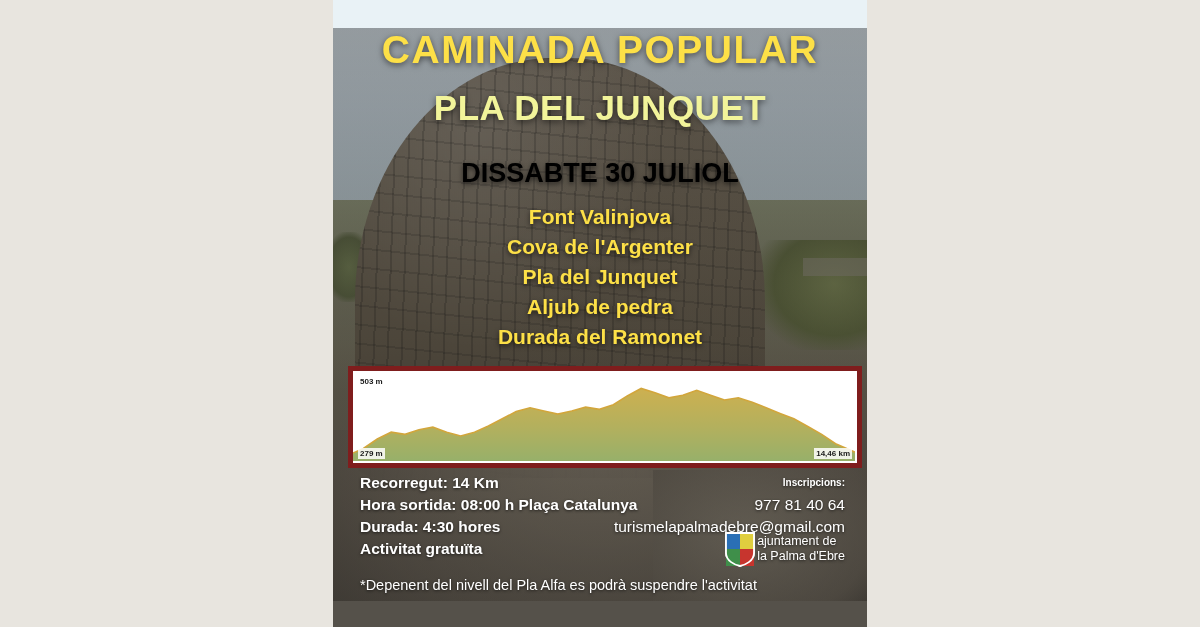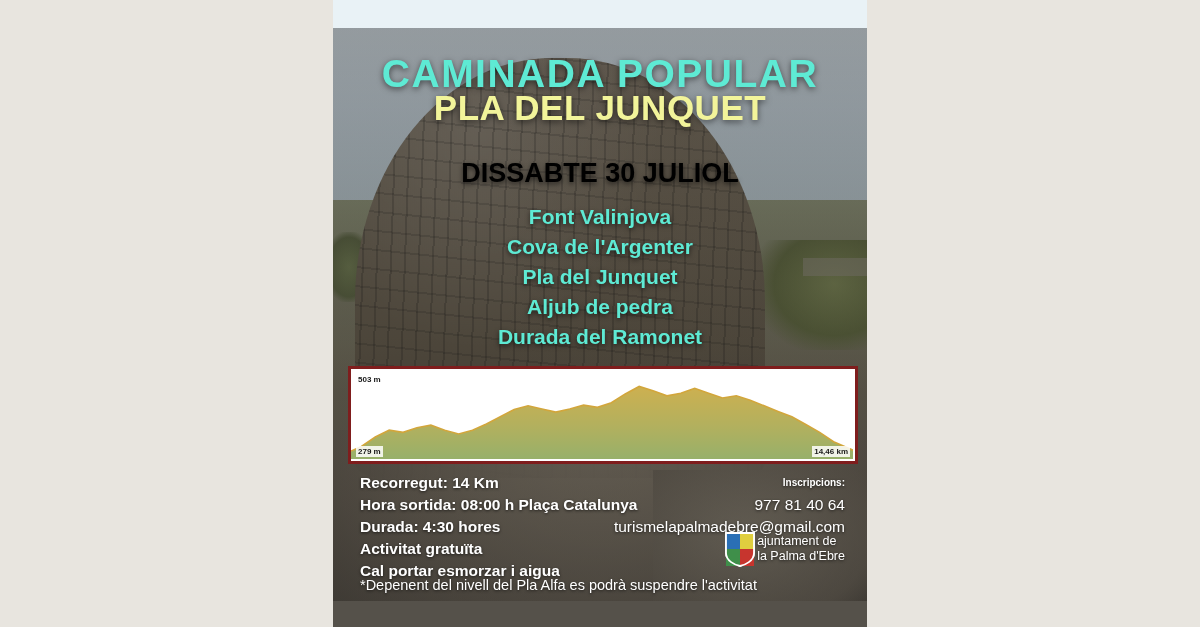--- a/index.html
+++ b/index.html
@@ -124,24 +124,24 @@
 
   
   .content {
     position: absolute;
     left: 0; top: 0;
     width: 100%; height: 100%;
   }
 
   .title-main {
     position: absolute;
-    left: 0; top: 52px;
+    left: 0; top: 28px;
     width: 100%;
     text-align: center;
-    color: #5eead4;
+    color: #fde047;
     font-size: 39px;
     font-weight: bold;
     letter-spacing: 1.5px;
     text-shadow: 0 2px 6px rgba(0,0,0,.55);
   }
   .title-sub {
     position: absolute;
     left: 0; top: 88px;
     width: 100%;
     text-align: center;
@@ -163,36 +163,36 @@
     text-shadow: 0 2px 5px rgba(0,0,0,.6);
   }
 
   .stops {
     position: absolute;
     left: 0; top: 202px;
     width: 100%;
     text-align: center;
   }
   .stops div {
-    color: #5eead4;
+    color: #fde047;
     font-size: 21px;
     font-weight: bold;
     line-height: 30px;
     text-shadow: 0 2px 5px rgba(0,0,0,.6);
   }
 
   
   .profile {
     position: absolute;
     left: 15px;
     top: 366px;
     width: 504px;
     height: 92px;
     background: #ffffff;
-    border: 3px solid #7f1d1d;
+    border: 5px solid #7f1d1d;
     overflow: hidden;
   }
   .profile svg { display: block; }
   .profile .lbl {
     position: absolute;
     font-size: 8px;
     font-weight: bold;
     color: #1a1a1a;
     background: rgba(255,255,255,.85);
     padding: 0 2px;
@@ -320,21 +320,20 @@
         <div class="lbl lbl-max">503 m</div>
         <div class="lbl lbl-min">279 m</div>
         <div class="lbl lbl-dist">14,46 km</div>
       </div>
 
       <div class="info-left">
         <div>Recorregut: 14 Km</div>
         <div>Hora sortida: 08:00 h Plaça Catalunya</div>
         <div>Durada: 4:30 hores</div>
         <div>Activitat gratuïta</div>
-        <div>Cal portar esmorzar i aigua</div>
       </div>
 
       <div class="info-right">
         <div class="head">Inscripcions:</div>
         <div class="line">977 81 40 64</div>
         <div class="line">turismelapalmadebre@gmail.com</div>
       </div>
 
       <div class="logo">
         <span class="crest">

